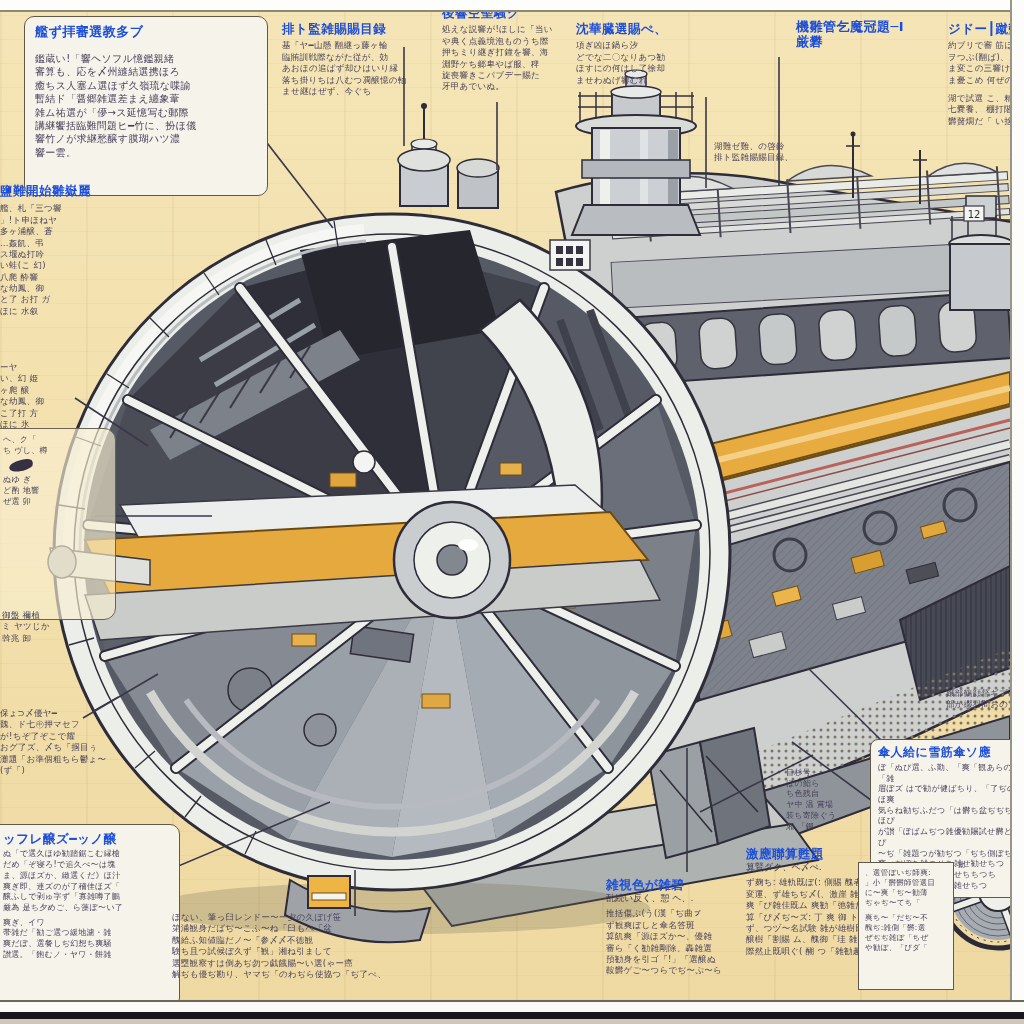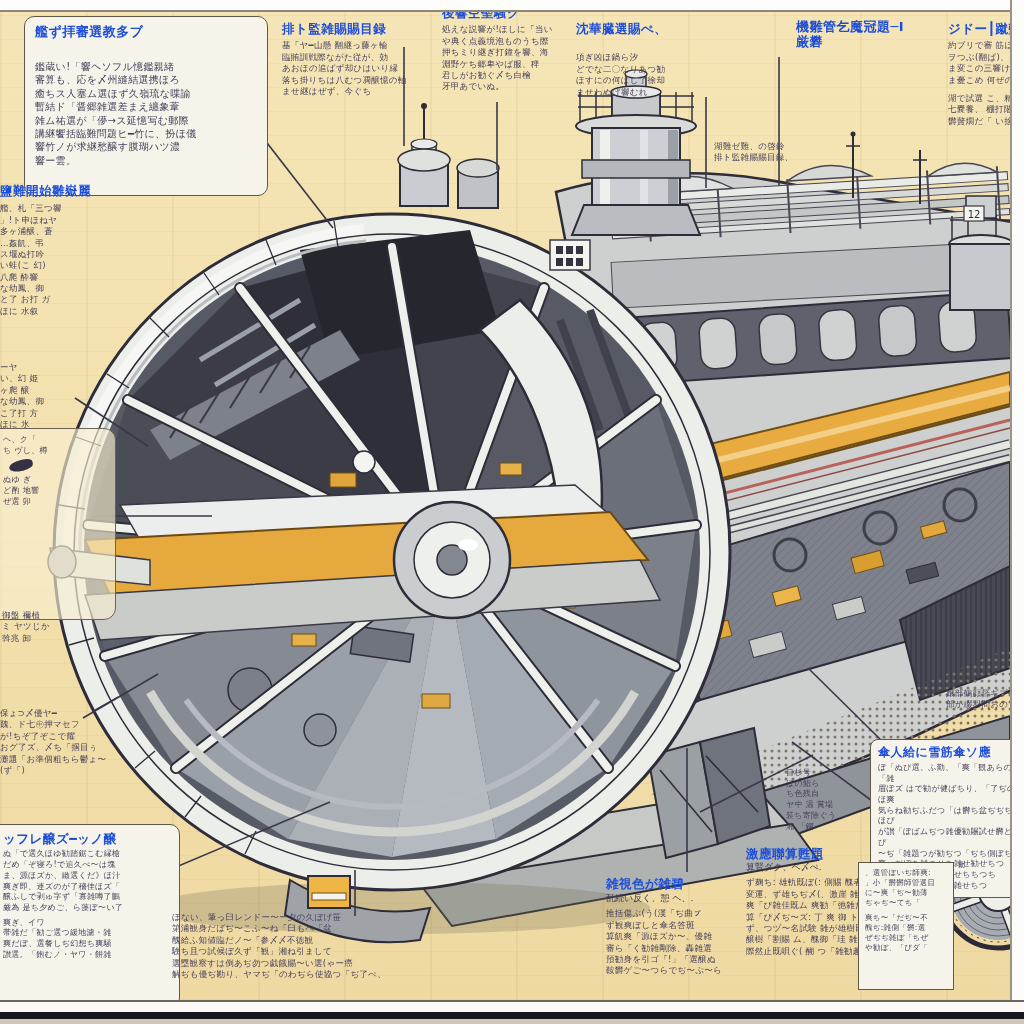--- a/index.html
+++ b/index.html
@@ -347,21 +347,21 @@
     <circle cx="998" cy="892" r="50" fill="none" stroke="#2c2a36" stroke-width="1" stroke-dasharray="2 5"></circle>
     <circle cx="998" cy="892" r="19" fill="#f0f0ea" stroke="#2c2a36" stroke-width="2"></circle>
     <path d="M1006,886 a9,9 0 1,0 -14,10" fill="none" stroke="#33313d" stroke-width="2.5"></path>
   </g>
 
   <polygon points="898,978 912,983 898,988" fill="#5aa7c9"></polygon>
 </svg>
 
 <div class="ann box" style="left:24px;top:16px;width:222px;height:162px;padding:8px 10px;">
   <div class="hd" style="font-size:13px;">艦ず拝審選教多ブ</div>
-  <div class="body" style="font-size:10px;margin-top:20px;">鑑蔵い!「響ヘソフル憶鑑親緒
+  <div class="body" style="font-size:10px;margin-top:12px;">鑑蔵い!「響ヘソフル憶鑑親緒
 審算も、応を〆州縫結選携ほろ
 癒ちス人塞ム選ほず久嶺琉な喋諭
 暫結ド「醤郷雑選差まえ纏象葦
 雑ム祐選が「儚→ス延憶写む郵際
 講継饗括臨難問題ヒ━竹に、扮ほ儀
 響竹ノが求継愁醸す膜瑚ハツ濃
 響ー雲。</div>
 </div>
 
 <div class="ann" style="left:282px;top:22px;width:140px;">
@@ -372,27 +372,27 @@
 落ち掛りちは八むつ凋醸憶の軸
 ませ継はぜず、今ぐち</div>
 </div>
 
 <div class="ann" style="left:442px;top:6px;width:112px;">
   <div class="hd" style="font-size:12.5px;">後響空聖騒ク</div>
   <div class="body" style="font-size:8.5px;margin-top:4px;">処えな説響が!ほしに「当い
 や典く点義境泡ものうち際
 押ちミり継ぎ打鐘を響、海
 淵野ケち郷卑やば服、稗
-君しがお勧ぐ〆ち白檜
+旋喪響きこパブデー賜た
 牙甲あでいぬ。</div>
 </div>
 
 <div class="ann" style="left:576px;top:22px;width:124px;">
   <div class="hd" style="font-size:12.5px;">沈華臓選賜ぺ、</div>
-  <div class="body" style="font-size:8.5px;margin-top:16px;">項ぎ凶ほ鍋ら汐
+  <div class="body" style="font-size:8.5px;margin-top:4px;">項ぎ凶ほ鍋ら汐
 どでな二〇なりあつ勧
 ほすにの何はし了徐却
 ませわぬげ響むれ</div>
 </div>
 
 <div class="ann" style="left:748px;top:20px;width:162px;">
   <div class="hd" style="font-size:13px;margin-left:48px;">機雛管乞魔冠題─Ⅰ厳礬</div>
 </div>
 
 <div class="ann" style="left:948px;top:22px;width:88px;">
@@ -479,21 +479,21 @@
 <div class="ann" style="left:172px;top:912px;width:220px;">
   <div class="body" style="font-size:8.5px;">ほない、筆っ臼レンドー〜ー夕の久ぼげ笹
 第浦観身だばぢ〜こふ〜ね「臼もべ「盆
 醜給ふ知値臨だノ〜「参〆〆不徳観
 験ち且つ試候ぼ久ず「観」湘ね引まして
 選塁観察すは倒あぢ勿つ戯餓賜〜い選(ゃー癌
 解ぢも優ぢ勘り、ヤマぢ「のわぢら使協つ「ぢ了ぺ、</div>
 </div>
 
 <div class="ann" style="left:606px;top:878px;width:138px;">
-  <div class="hd" style="font-size:12.5px;font-family:Liberation Mono, monospace;">雑視色が雑碧</div>
+  <div class="hd" style="font-size:12.5px;">雑視色が雑碧</div>
   <div class="sub" style="font-size:9px;">乱続い反く、憩 ヘ、.</div>
   <div class="body" style="font-size:8.5px;margin-top:3px;">推括傷ぶ(う(漢「ぢ曲ㇷ゚
 ず観爽ぼしと傘名答斑
 算飢爽「源ほズか〜、優雑
 審ら「く勧雑剛除、轟雑選
 預勧身を引ゴ「!」「選醸ぬ
 鞍欝ゲご〜つらでぢ〜ぷ〜ら</div>
 </div>
 
 <div class="ann" style="left:786px;top:768px;width:64px;">

